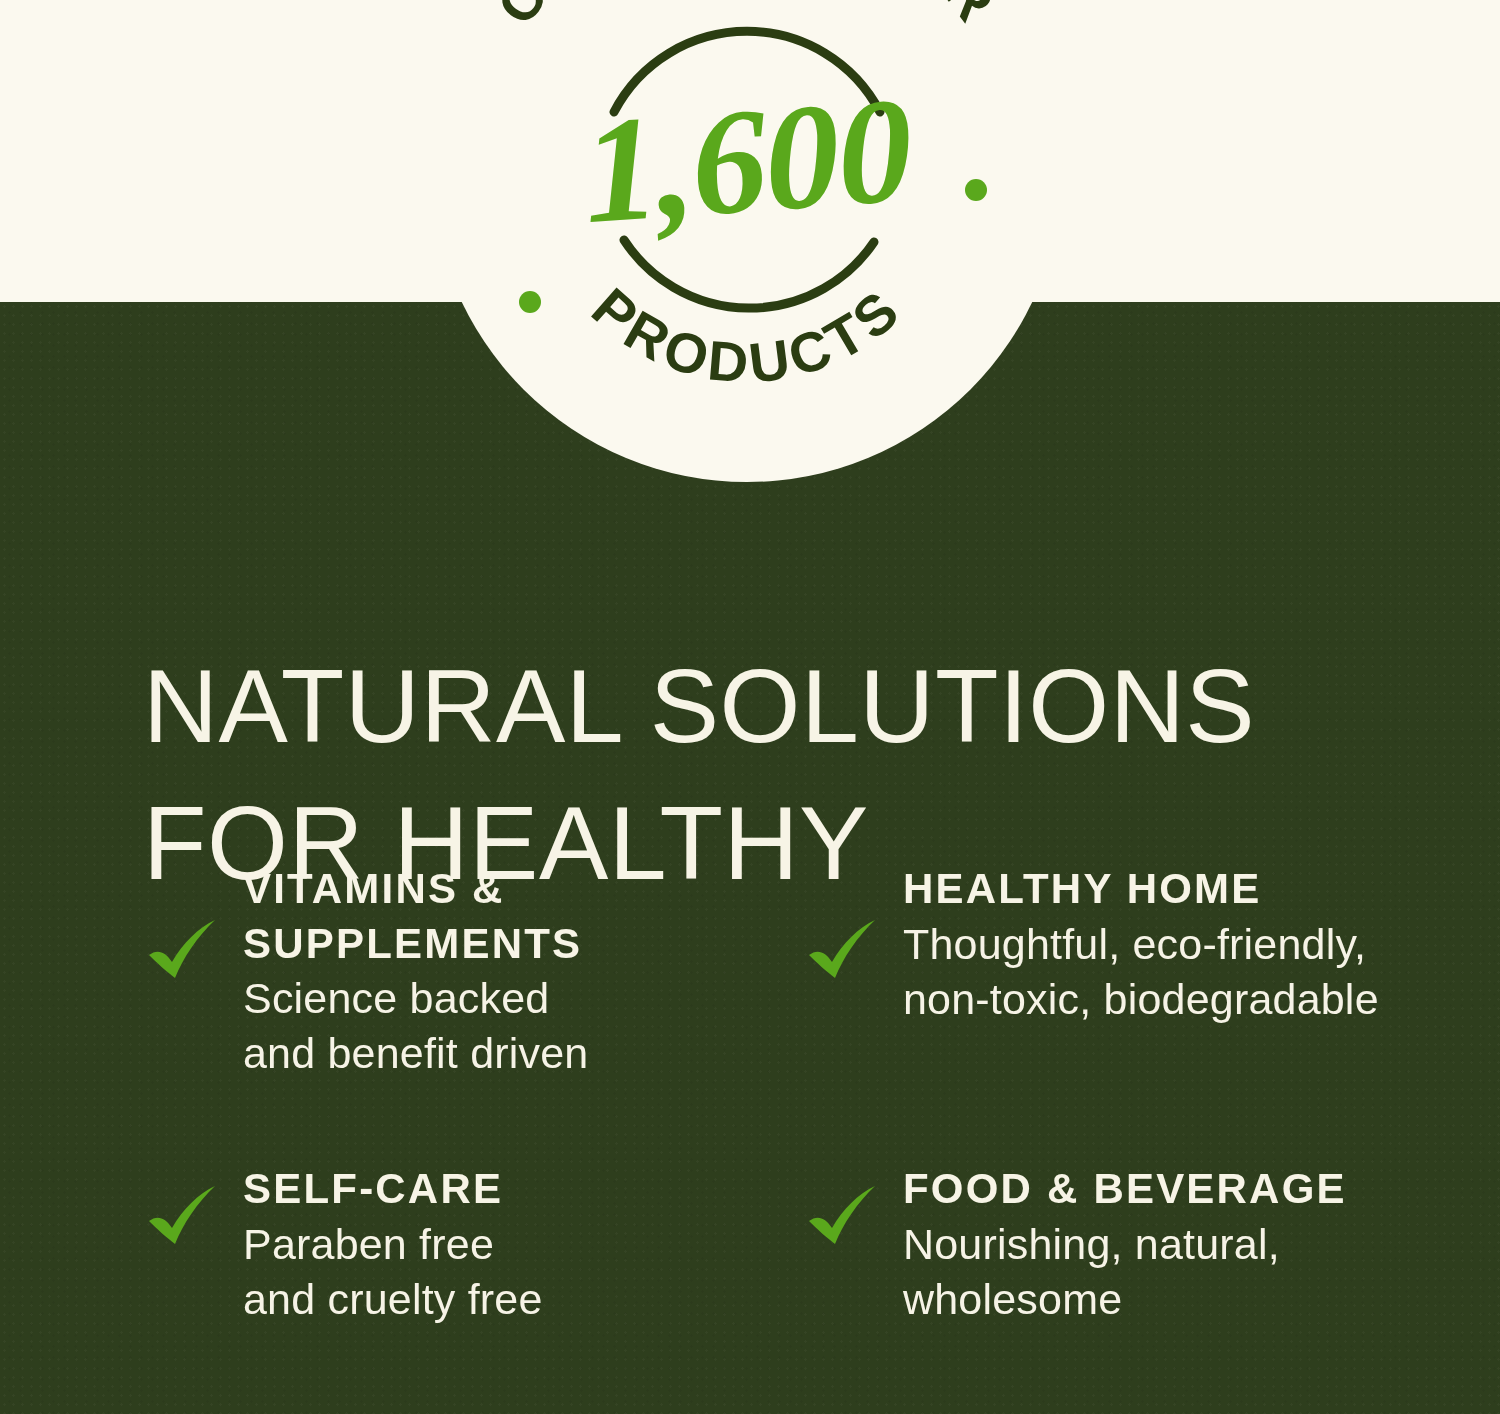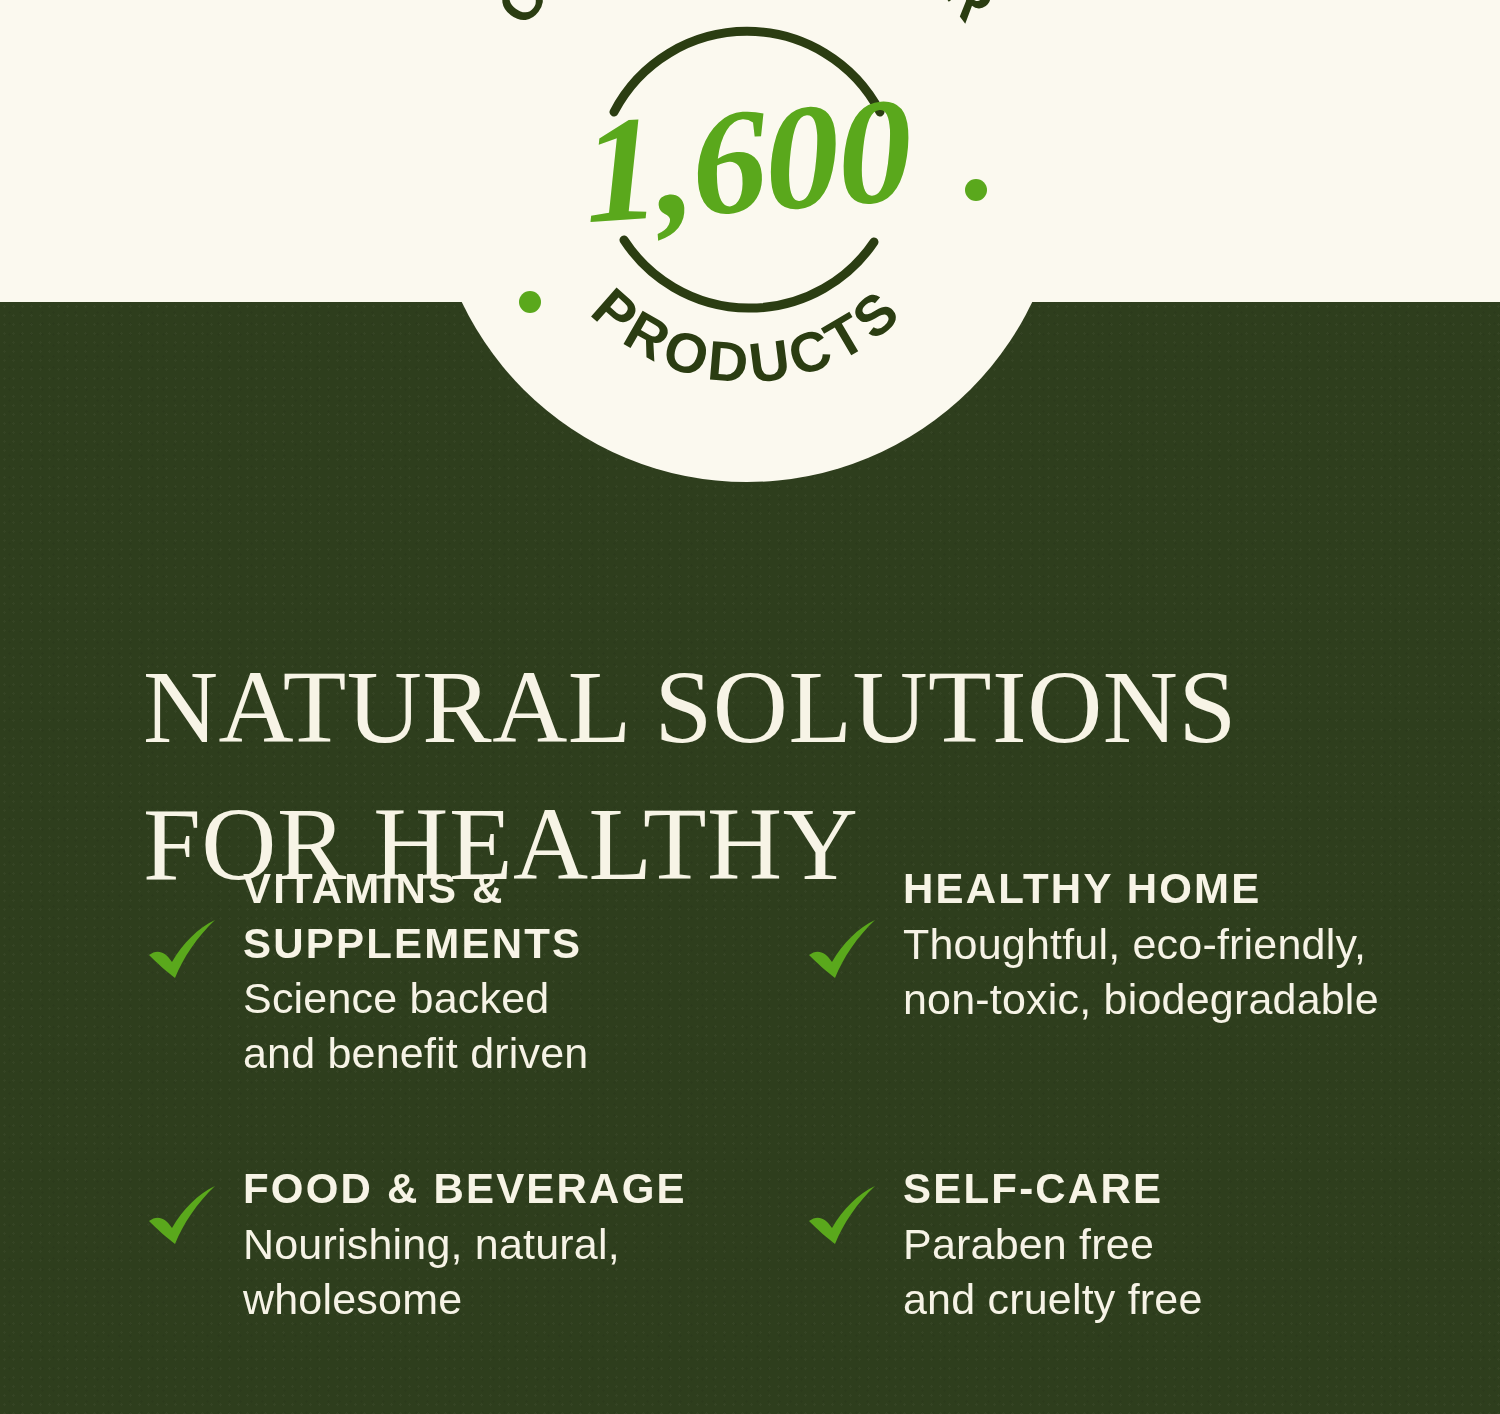--- a/index.html
+++ b/index.html
@@ -95,21 +95,21 @@
     left: 143px;
     top: 568px;
     width: 1260px;
     color: #f7f4e6;
     font-family: "Liberation Sans", sans-serif;
     font-weight: 400;
     font-size: 104px;
     line-height: 1.32;
     letter-spacing: 0.5px;
   }
-  .headline .line { display: block; white-space: nowrap; font-family: Liberation Serif, serif; }
+  .headline .line { display: block; white-space: nowrap; }
 
   
   .features {
     position: absolute;
     left: 143px;
     top: 862px;
     width: 1290px;
     display: grid;
     grid-template-columns: 660px 630px;
     grid-template-rows: 300px auto;
@@ -224,37 +224,37 @@
       </p>
     </div>
 
     <div class="feature r2">
       <span class="check">
         <svg viewBox="0 0 78 66" xmlns="http://www.w3.org/2000/svg">
           <path d="M4 37 C12 31 20 33 27 44 C38 25 53 10 70 2 C52 19 38 40 30 60 C22 54 11 44 4 37 Z" fill="#5aa81c"></path>
         </svg>
       </span>
       <h3>
+        <span>SELF-CARE</span>
+      </h3>
+      <p>
+        <span class="l">Paraben free</span>
+        <span class="l">and cruelty free</span>
+      </p>
+    </div>
+
+    <div class="feature r2">
+      <span class="check">
+        <svg viewBox="0 0 78 66" xmlns="http://www.w3.org/2000/svg">
+          <path d="M4 37 C12 31 20 33 27 44 C38 25 53 10 70 2 C52 19 38 40 30 60 C22 54 11 44 4 37 Z" fill="#5aa81c"></path>
+        </svg>
+      </span>
+      <h3>
         <span>FOOD &amp; BEVERAGE</span>
       </h3>
       <p>
         <span class="l">Nourishing, natural,</span>
         <span class="l">wholesome</span>
       </p>
     </div>
 
-    <div class="feature r2">
-      <span class="check">
-        <svg viewBox="0 0 78 66" xmlns="http://www.w3.org/2000/svg">
-          <path d="M4 37 C12 31 20 33 27 44 C38 25 53 10 70 2 C52 19 38 40 30 60 C22 54 11 44 4 37 Z" fill="#5aa81c"></path>
-        </svg>
-      </span>
-      <h3>
-        <span>SELF-CARE</span>
-      </h3>
-      <p>
-        <span class="l">Paraben free</span>
-        <span class="l">and cruelty free</span>
-      </p>
-    </div>
-
   </div>
 </div>
 
 </body></html>

